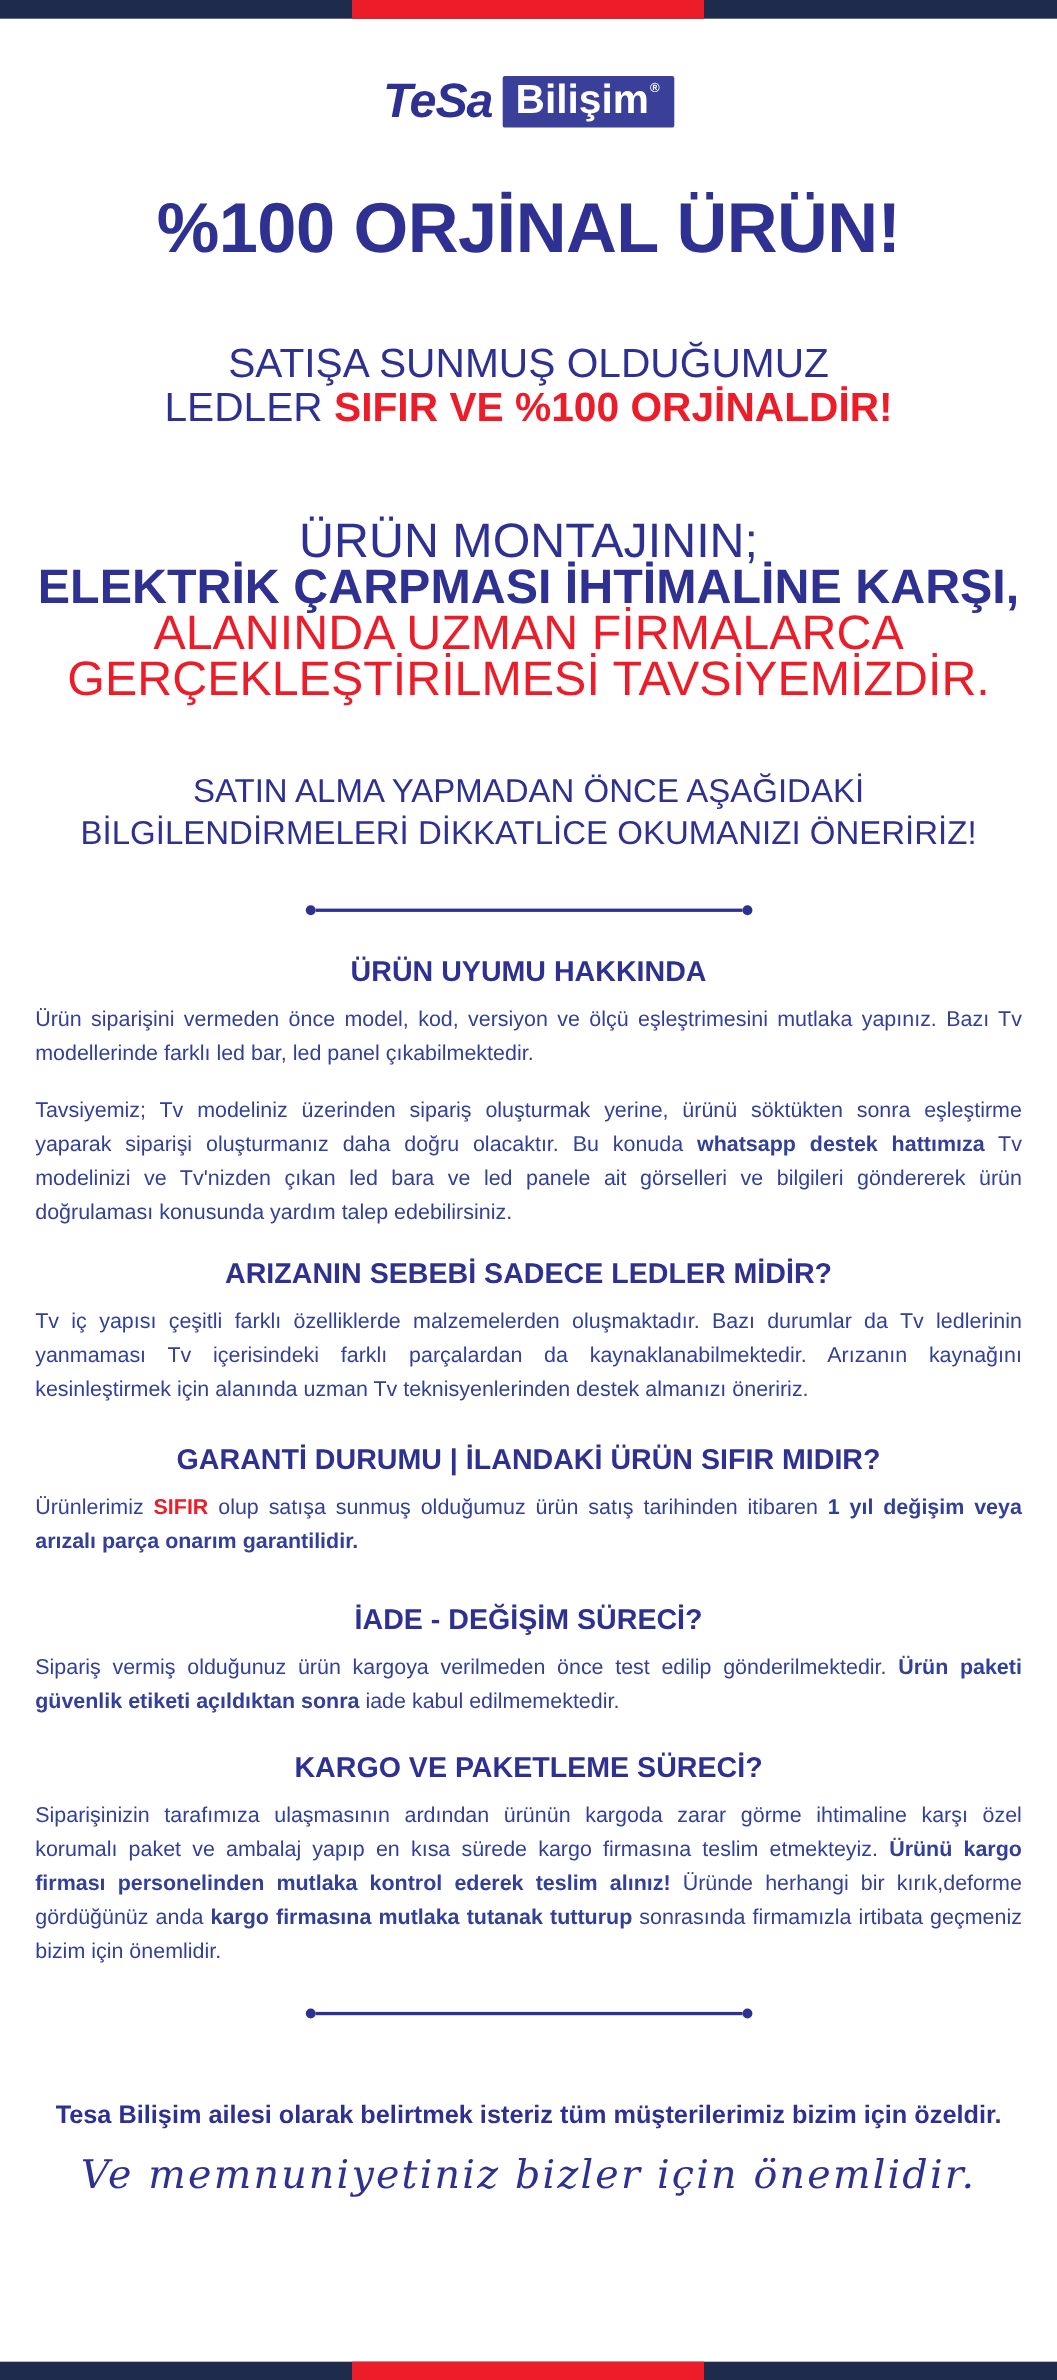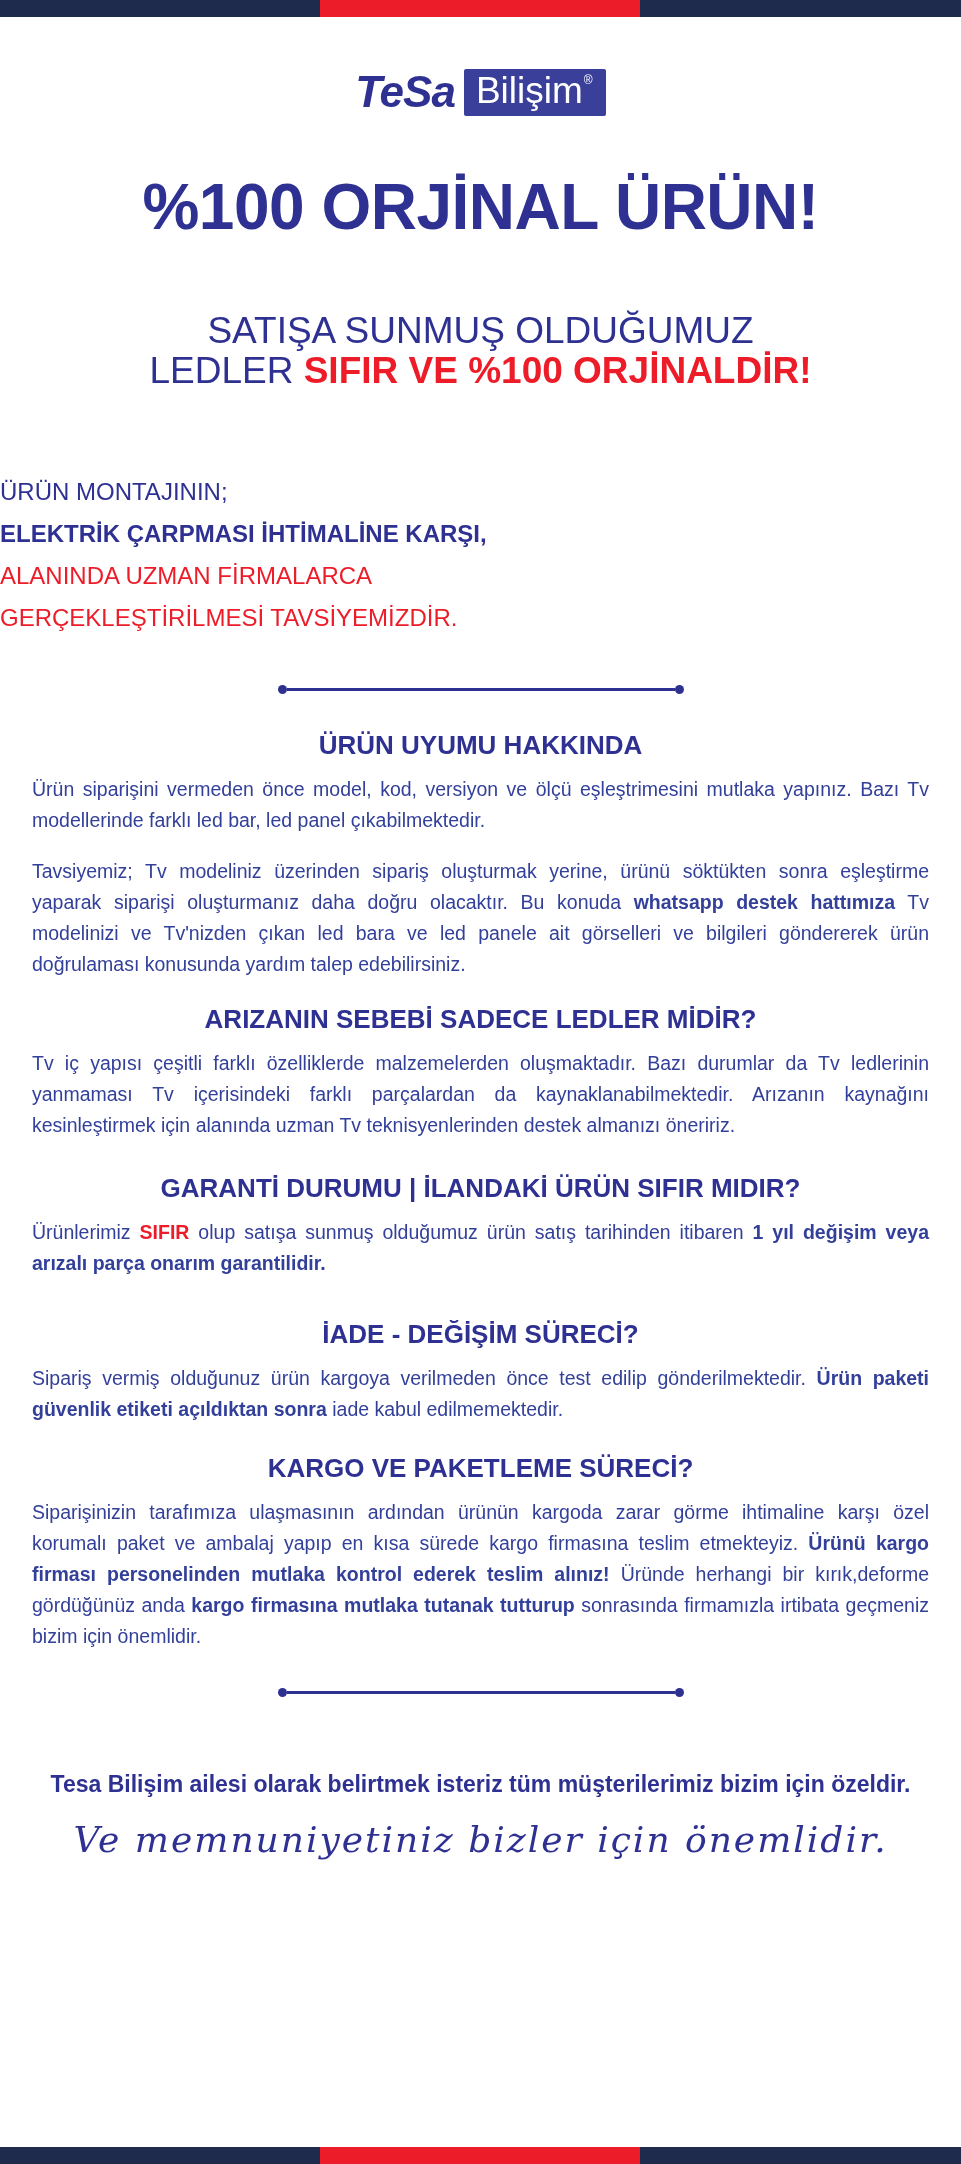--- a/index.html
+++ b/index.html
@@ -20,31 +20,31 @@
     color:var(--body-blue);
   }
   
   .bar{position:absolute;left:0;width:961px;height:17px;background:var(--bar-navy);}
   .bar.top{top:0;}
   .bar.bottom{bottom:0;}
   .bar .red-seg{position:absolute;left:320px;top:0;width:320px;height:100%;background:var(--red);}
   
   .logo-row{display:flex;justify-content:center;align-items:center;gap:9px;margin:0;padding-top:67px;}
   .logo-left{font-size:44px;font-weight:bold;font-style:italic;color:var(--blue);letter-spacing:-1px;}
-  .logo-box{position:relative;background:var(--box-blue);color:#ffffff;font-size:37px;font-weight:normal;
+  .logo-box{position:relative;background:var(--box-blue);color:#ffffff;font-size:37px;font-weight:bold;
             padding:3px 14px 7px 12px;border-radius:2px;line-height:1.0;}
   .logo-reg{font-size:12px;vertical-align:top;line-height:1;position:relative;top:2px;left:1px;}
   
   .hero-title{margin:58px 0 0;text-align:center;font-size:64px;font-weight:bold;color:var(--blue);letter-spacing:-0.5px;line-height:1.0;}
   .script{font-family:"DejaVu Serif",serif;font-style:italic;color:var(--blue);text-align:center;}
   .script.tagline{margin-top:16px;font-size:35px;letter-spacing:1px;}
   .hero-sub{margin-top:72px;text-align:center;font-size:37px;line-height:40px;color:var(--blue);font-weight:normal;}
   .hero-sub .hl{color:var(--red);font-weight:bold;}
   
-  .montaj{margin-top:80px;font-size:24px;line-height:42px;color:var(--blue);}
+  .montaj{margin-top:80px;text-align:center;font-size:44px;line-height:42px;color:var(--blue);}
   .montaj .b{font-weight:bold;}
   .montaj .r{color:var(--red);}
   
   .notice{margin-top:62px;text-align:center;font-size:30px;line-height:38px;color:var(--blue);}
   
   .divider{display:flex;align-items:center;width:406px;margin:46px auto 0;}
   .divider .rule{flex:1;height:3px;background:var(--blue);}
   .divider .dot{width:9px;height:9px;border-radius:50%;background:var(--blue);}
   .divider.second{margin-top:36px;}
   
@@ -84,20 +84,24 @@
     <span>LEDLER </span><span class="hl">SIFIR VE %100 ORJİNALDİR!</span>
   </div>
 
   <div class="montaj">
     <span>ÜRÜN MONTAJININ;</span><br>
     <span class="b">ELEKTRİK ÇARPMASI İHTİMALİNE KARŞI,</span><br>
     <span class="r">ALANINDA UZMAN FİRMALARCA</span><br>
     <span class="r">GERÇEKLEŞTİRİLMESİ TAVSİYEMİZDİR.</span>
   </div>
 
+  <div class="notice">
+    <span>SATIN ALMA YAPMADAN ÖNCE AŞAĞIDAKİ</span><br>
+    <span>BİLGİLENDİRMELERİ DİKKATLİCE OKUMANIZI ÖNERİRİZ!</span>
+  </div>
 
   <div class="divider">
     <span class="dot"></span>
     <span class="rule"></span>
     <span class="dot"></span>
   </div>
 
   <div class="content">
 
     <h2 class="sec-heading mt-sec1">ÜRÜN UYUMU HAKKINDA</h2>

